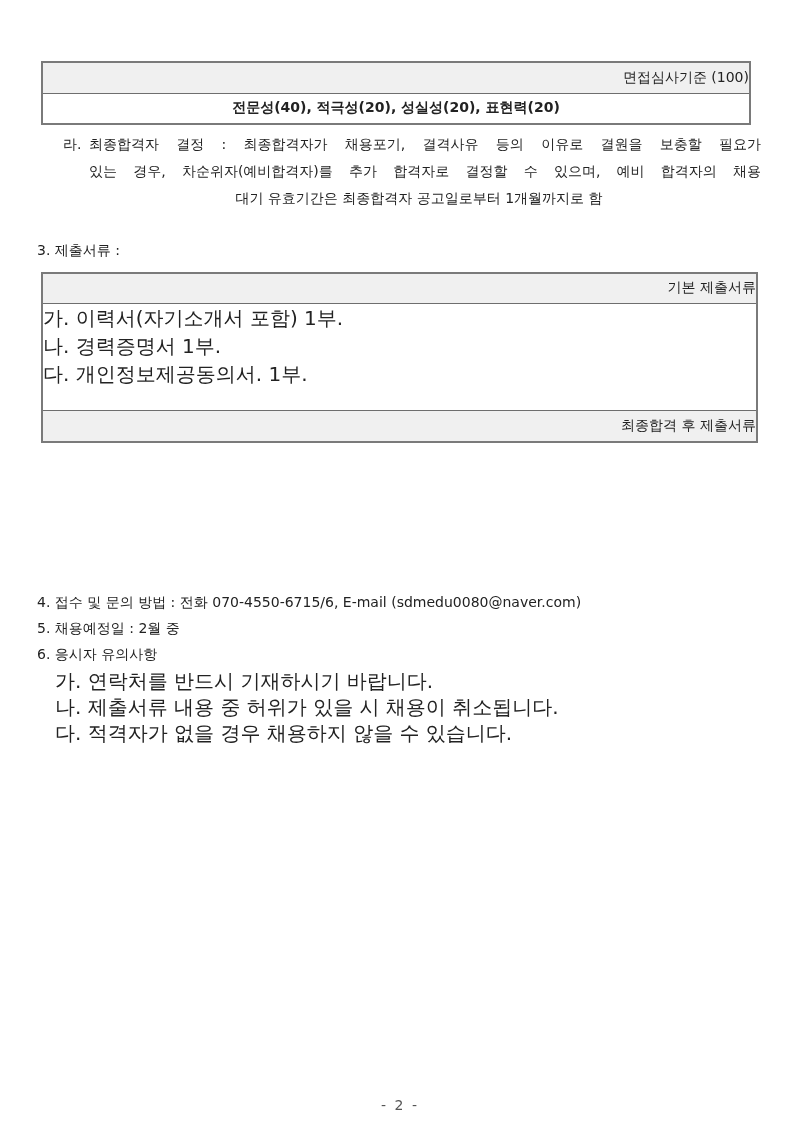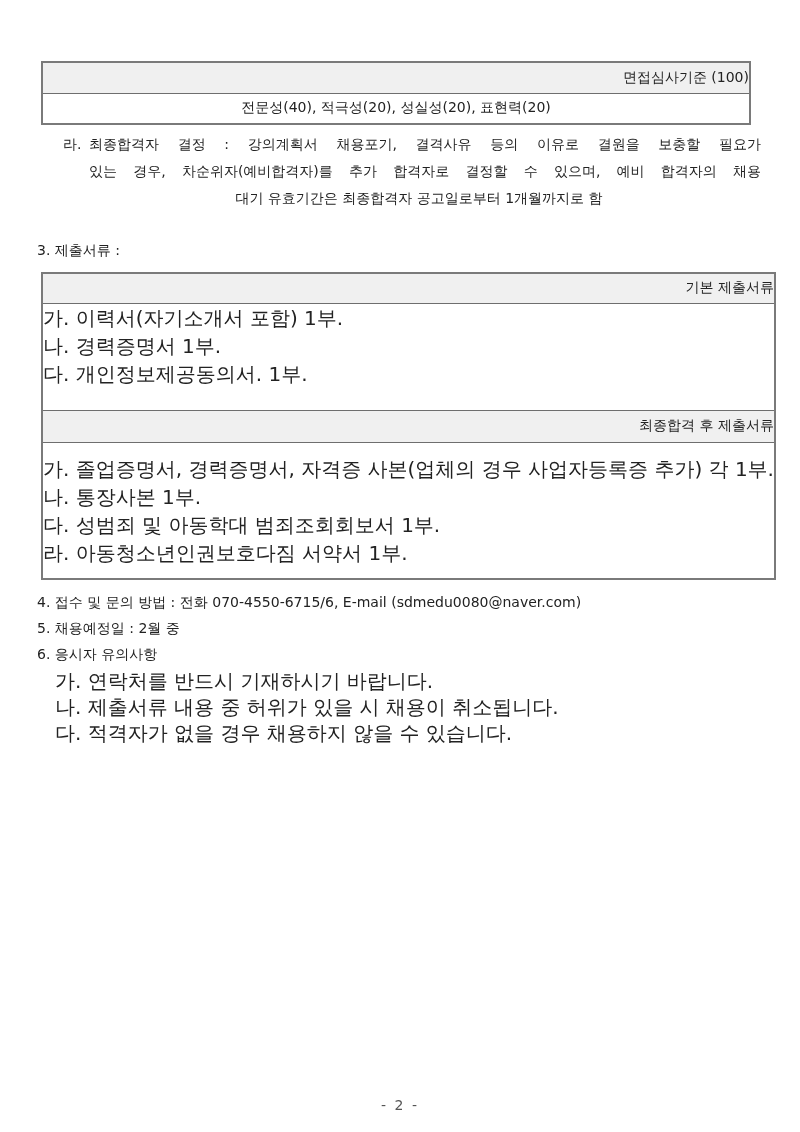--- a/index.html
+++ b/index.html
@@ -29,30 +29,30 @@
   .footer { color: #555; font-size: 14px; letter-spacing: 2px; }
 </style>
 </head>
 <body>
 
 <table class="box" style="left:41px; top:61px; width:710px;">
   <tbody>
       <tr style="height:31px;">
     <td class="head">면접심사기준 (100)</td>
   </tr>
-  <tr style="height:31px;">
+  <tr style="height:31px;font-weight:bold;">
     <td class="body-center">전문성(40), 적극성(20), 성실성(20), 표현력(20)</td>
   </tr>
 </tbody>
   </table>
 
 <div class="abs para" style="left:63px; top:131px; width:700px;">
   <div class="line" style="display:flex;">
     <span style="width:26px;">라.</span>
-    <span class="text-justify" style="width:672px; display:block;">최종합격자 결정 : 강의계획서 채용포기, 결격사유 등의 이유로 결원을 보충할 필요가</span>
+    <span class="text-justify" style="width:672px; display:block;">최종합격자 결정 : 최종합격자가 채용포기, 결격사유 등의 이유로 결원을 보충할 필요가</span>
   </div>
   <div class="text-justify" style="margin-left:26px; width:672px;">있는 경우, 차순위자(예비합격자)를 추가 합격자로 결정할 수 있으며, 예비 합격자의 채용</div>
   <div class="line" style="margin-left:12px;text-align:center;">대기 유효기간은 최종합격자 공고일로부터 1개월까지로 함</div>
 </div>
 
 <div class="abs line" style="left:37px; top:240px; line-height:20px;">3. 제출서류 :</div>
 
 <table class="box" style="left:41px; top:272px; width:717px;">
   <tbody>
       <tr style="height:30px;border-radius:14px;">
@@ -61,28 +61,20 @@
   <tr style="height:107px;">
     <td class="list">
       <div class="li">가.  이력서(자기소개서 포함) 1부.</div>
       <div class="li">나.  경력증명서 1부.</div>
       <div class="li">다.  개인정보제공동의서. 1부.</div>
     </td>
   </tr>
   <tr style="height:32px;padding-left:43px;">
     <td class="head">최종합격 후 제출서류</td>
   </tr>
-  <tr style="height:137px;">
-    <td class="list" style="padding-top:12px;">
-      <div class="li">가. 졸업증명서, 경력증명서, 자격증 사본(업체의 경우 사업자등록증 추가) 각 1부.</div>
-      <div class="li">나. 통장사본 1부.</div>
-      <div class="li">다. 성범죄 및 아동학대 범죄조회회보서 1부.</div>
-      <div class="li">라. 아동청소년인권보호다짐 서약서 1부.</div>
-    </td>
-  </tr>
 </tbody>
   </table>
 
 <div class="abs line" style="left:37px; top:592px; line-height:20px;">
   <span>4. 접수 및 문의 방법 : </span><span>전화 070-4550-6715/6,  E-mail (sdmedu0080@naver.com)</span>
 </div>
 
 <div class="abs line" style="left:37px; top:618px; line-height:20px;">5. 채용예정일 : 2월 중</div>
 
 <div class="abs line" style="left:37px; top:644px; line-height:20px;">6. 응시자 유의사항</div>

